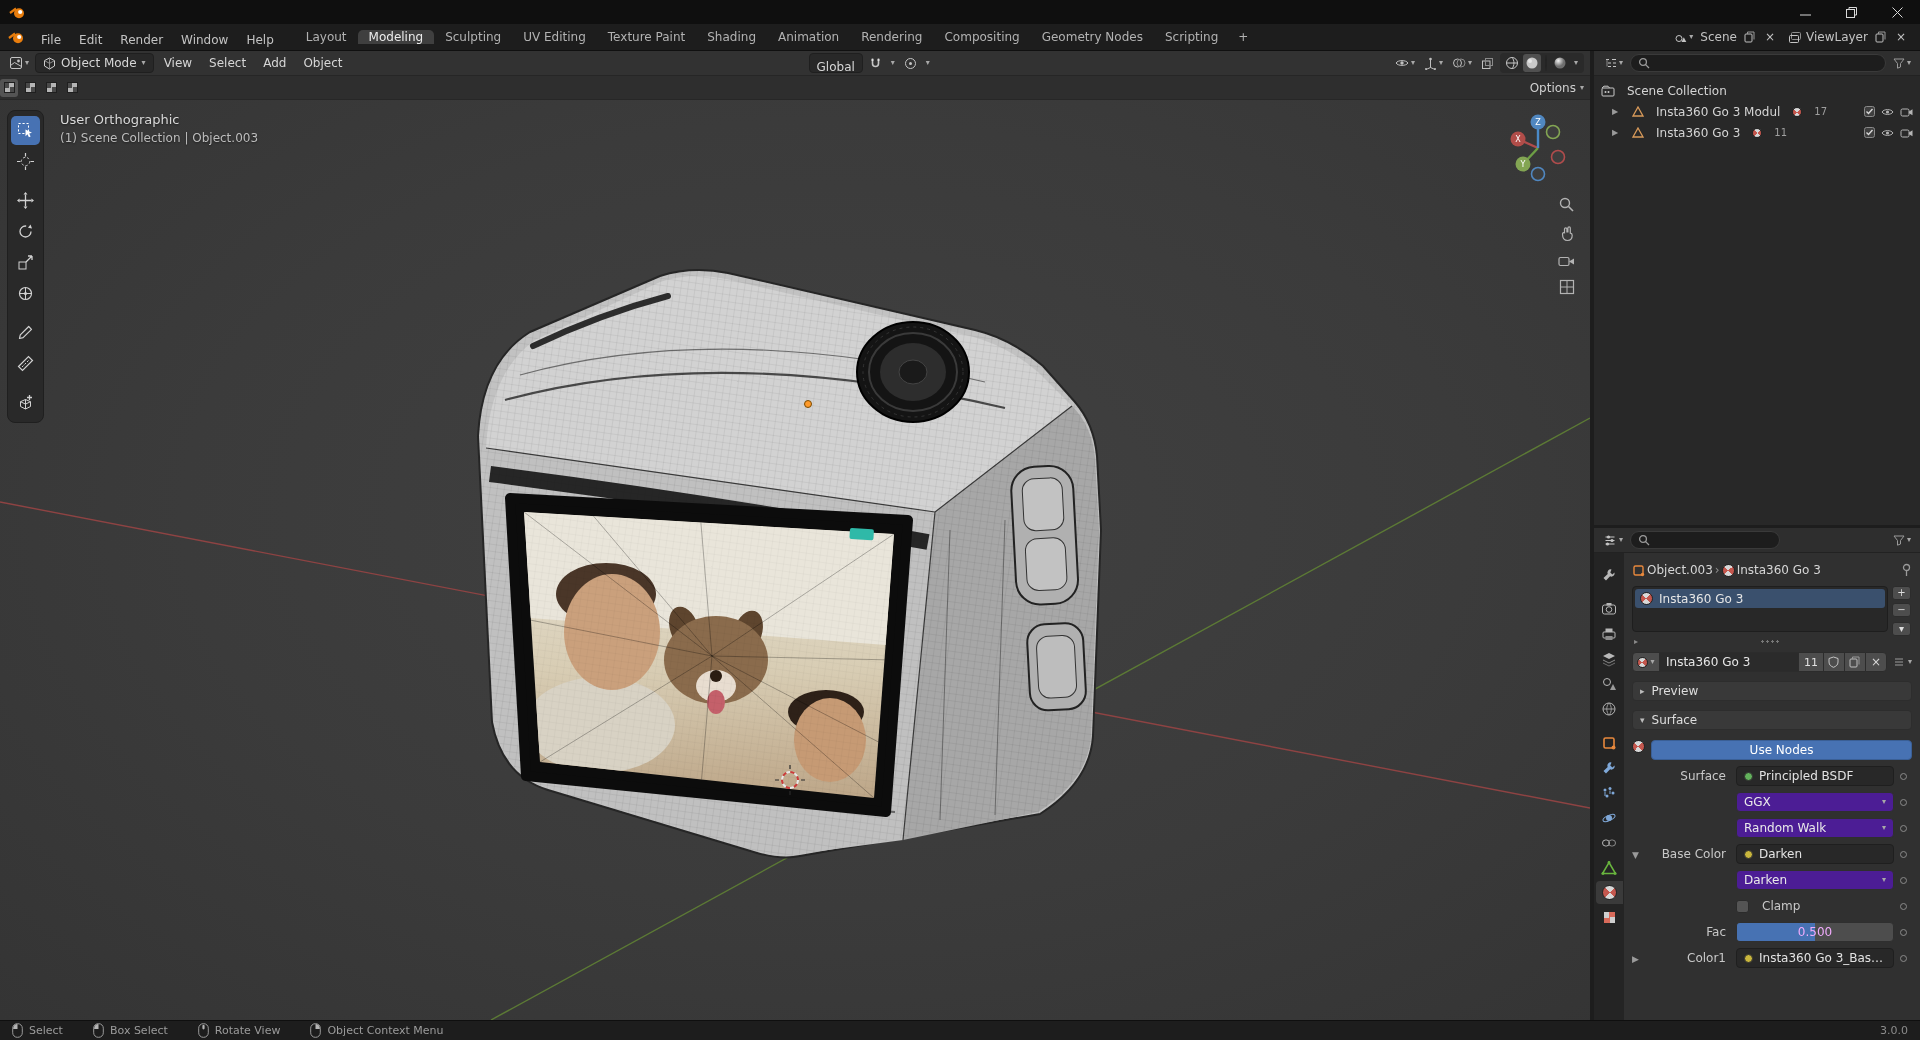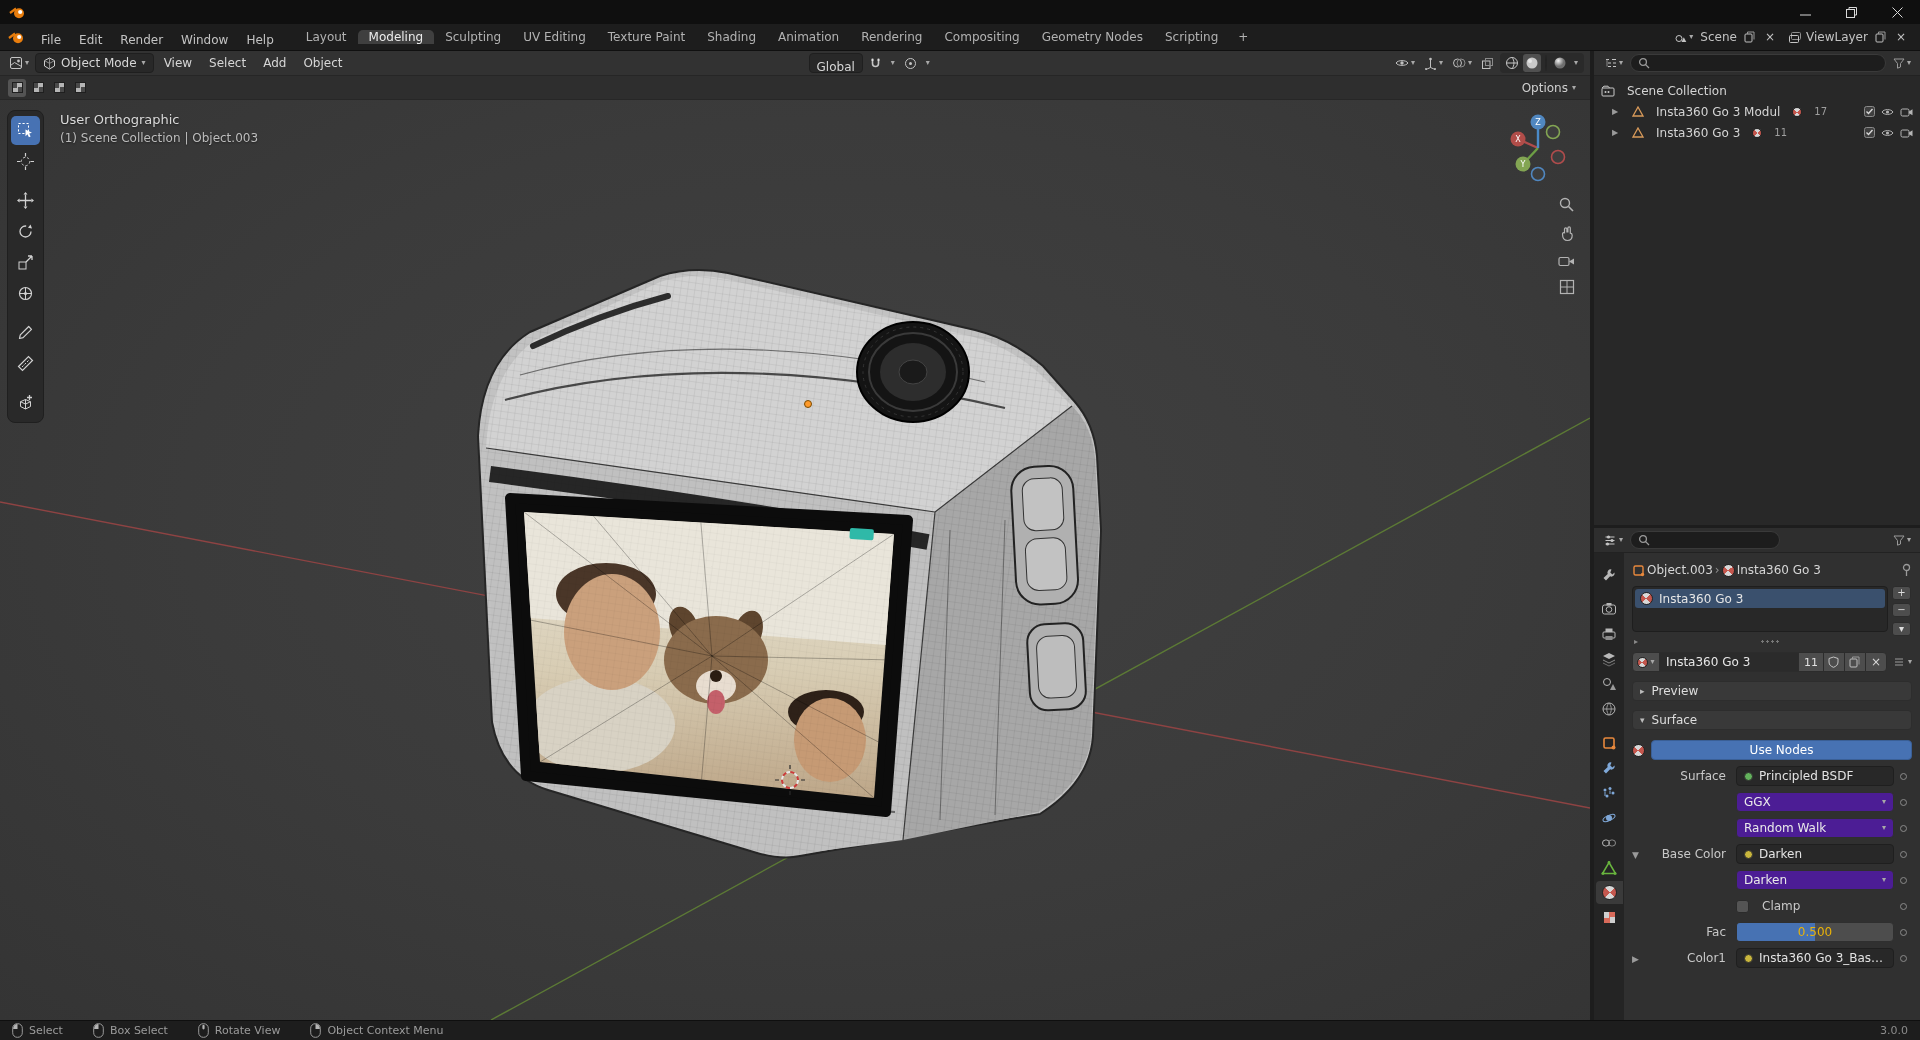--- a/index.html
+++ b/index.html
@@ -35,21 +35,21 @@
   .vheader{position:absolute;left:0;top:0;right:0;height:25px;background:#323232;
     border-bottom:1px solid #262626;display:flex;align-items:center;gap:3px;padding:0 6px;color:#d6d6d6;}
   .hdr-dd{display:flex;align-items:center;gap:5px;background:#282828;border:1px solid #1f1f1f;
     border-radius:4px;padding:1px 7px;height:20px;}
   .hdr-menu{padding:0 7px;}
   .shading-group{display:flex;align-items:center;gap:2px;background:#2a2a2a;border-radius:4px;padding:1px 3px;}
   .shade-btn{padding:2px;border-radius:3px;}
   .shade-btn.active{background:#505050;}
 
   .tstrip{position:absolute;left:0;top:25px;right:0;height:24px;background:#2e2e2e;
-    border-bottom:1px solid #272727;display:flex;align-items:center;gap:3px;padding:0 8px;}
+    border-bottom:1px solid #272727;display:flex;align-items:center;gap:3px;padding:0 0;}
   .selmode{width:18px;height:18px;border-radius:3px;display:flex;align-items:center;justify-content:center;}
   .selmode.active{background:#545454;}
   .checker{width:11px;height:11px;border:1px solid #1f1f1f;
     background:conic-gradient(#b5b5b5 25%,#4a4a4a 0 50%,#b5b5b5 0 75%,#4a4a4a 0);}
   .options-btn{margin-left:auto;display:flex;align-items:center;gap:4px;color:#d0d0d0;padding:2px 6px;}
 
   .canvas{position:absolute;left:0;top:49px;right:0;bottom:0;
     background:radial-gradient(ellipse at 52% 45%, #414141 0%, #3b3b3b 55%, #343434 100%);}
   #scene-svg{position:absolute;inset:0;}
 
@@ -109,39 +109,39 @@
     justify-content:center;height:20px;margin-left:-1px;}
   .seg.first{border-radius:4px 0 0 4px;width:28px;margin-left:0;gap:2px;}
   .seg.namef{flex:1;background:#2b2b2b;color:#e6e6e6;justify-content:flex-start;padding:0 6px;}
   .seg.users{width:26px;color:#e0e0e0;font-size:11px;}
   .seg.ico{width:22px;}
   .seg.last{border-radius:0 4px 4px 0;width:22px;color:#d8d8d8;}
   .end-icons{display:flex;align-items:center;gap:3px;margin-left:6px;}
 
   .section-hdr{margin-top:9px;height:20px;background:#393939;border:1px solid #2d2d2d;border-radius:4px;
     display:flex;align-items:center;gap:7px;padding:0 7px;color:#dedede;}
-  .use-nodes-row{display:flex;align-items:center;gap:6px;margin-top:10px;}
+  .use-nodes-row{display:flex;gap:6px;margin-top:10px;}
   .use-nodes{flex:1;height:20px;background:#4772b3;border:1px solid #3a5f96;border-radius:4px;color:#fff;
     display:flex;align-items:center;justify-content:center;}
 
   .prow{display:flex;align-items:center;height:20px;margin-top:6px;}
   .prow .lab{width:104px;text-align:right;padding-right:10px;color:#c8c8c8;position:relative;flex:0 0 104px;}
   .prow .lab .expander{position:absolute;left:0;top:3px;font-size:9px;color:#9a9a9a;}
   .field{flex:1;height:20px;border-radius:4px;display:flex;align-items:center;padding:0 7px;gap:6px;min-width:0;}
   .field.dd{background:#4c1d95;border:1px solid #2f2f2f;color:#eaeaea;}
   .field.dd .chev{margin-left:auto;}
   .field.node{background:#282828;border:1px solid #1f1f1f;color:#e3e3e3;}
   .field .txt{white-space:nowrap;overflow:hidden;text-overflow:ellipsis;}
   .dot-node{width:9px;height:9px;border-radius:50%;flex:0 0 9px;}
   .dot-green{background:#63b25c;border:1px solid #2f2f2f;}
   .dot-yellow{background:#c9b63c;border:1px solid #2f2f2f;}
   .decor{width:18px;display:flex;justify-content:center;flex:0 0 18px;}
   .decor i{width:7px;height:7px;border:1px solid #8a8a8a;border-radius:50%;}
   .slider{flex:1;height:20px;background:#4d4d4d;border:1px solid #2f2f2f;border-radius:4px;
-    position:relative;overflow:hidden;color:#eab308;}
+    position:relative;overflow:hidden;color:#f0abfc;}
   .slider .fill{position:absolute;left:0;top:0;bottom:0;width:50%;background:#4772b3;}
   .slider .val{position:relative;text-align:center;line-height:19px;}
   .checkbox{width:13px;height:13px;background:#545454;border:1px solid #2b2b2b;border-radius:3px;flex:0 0 13px;}
   .chk-lab{margin-left:7px;color:#c8c8c8;}
 
   .mat-ball{width:13px;height:13px;border-radius:50%;border:1px solid #242424;flex:0 0 13px;
     background:conic-gradient(from 45deg,#c4574e 25%,#d8d8d8 0 50%,#c4574e 0 75%,#d8d8d8 0);}
   .mat-ball.lg{width:15px;height:15px;flex:0 0 15px;}
   .tex-check{width:13px;height:13px;border:1px solid #242424;
     background:conic-gradient(#d86a5a 25%,#cfcfcf 0 50%,#d86a5a 0 75%,#cfcfcf 0);}

